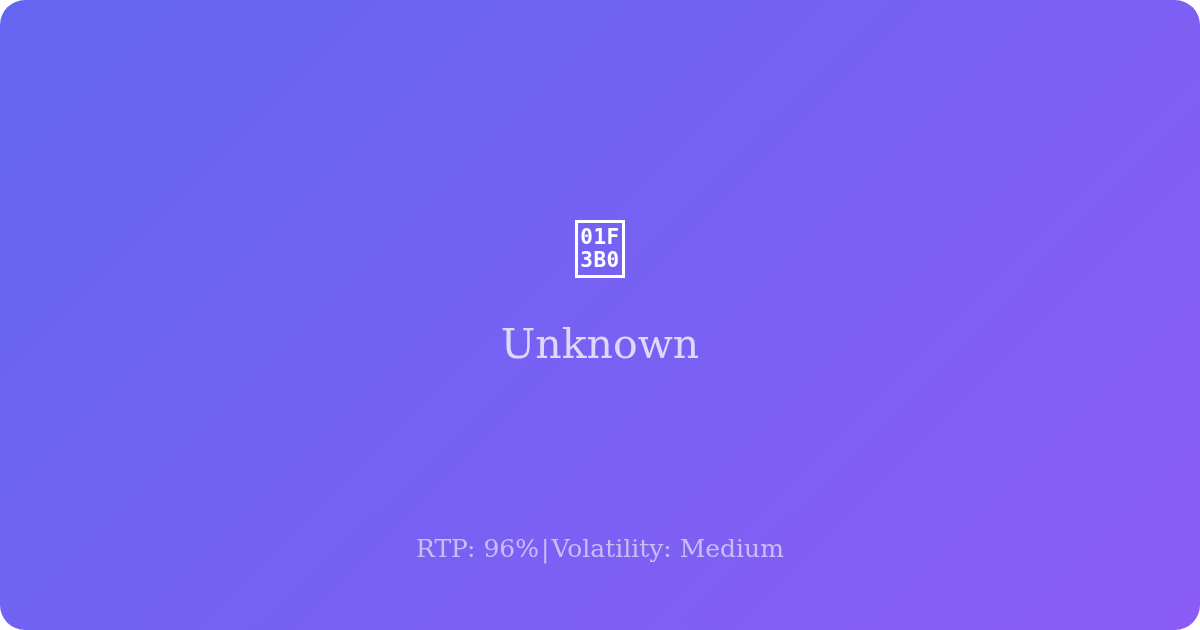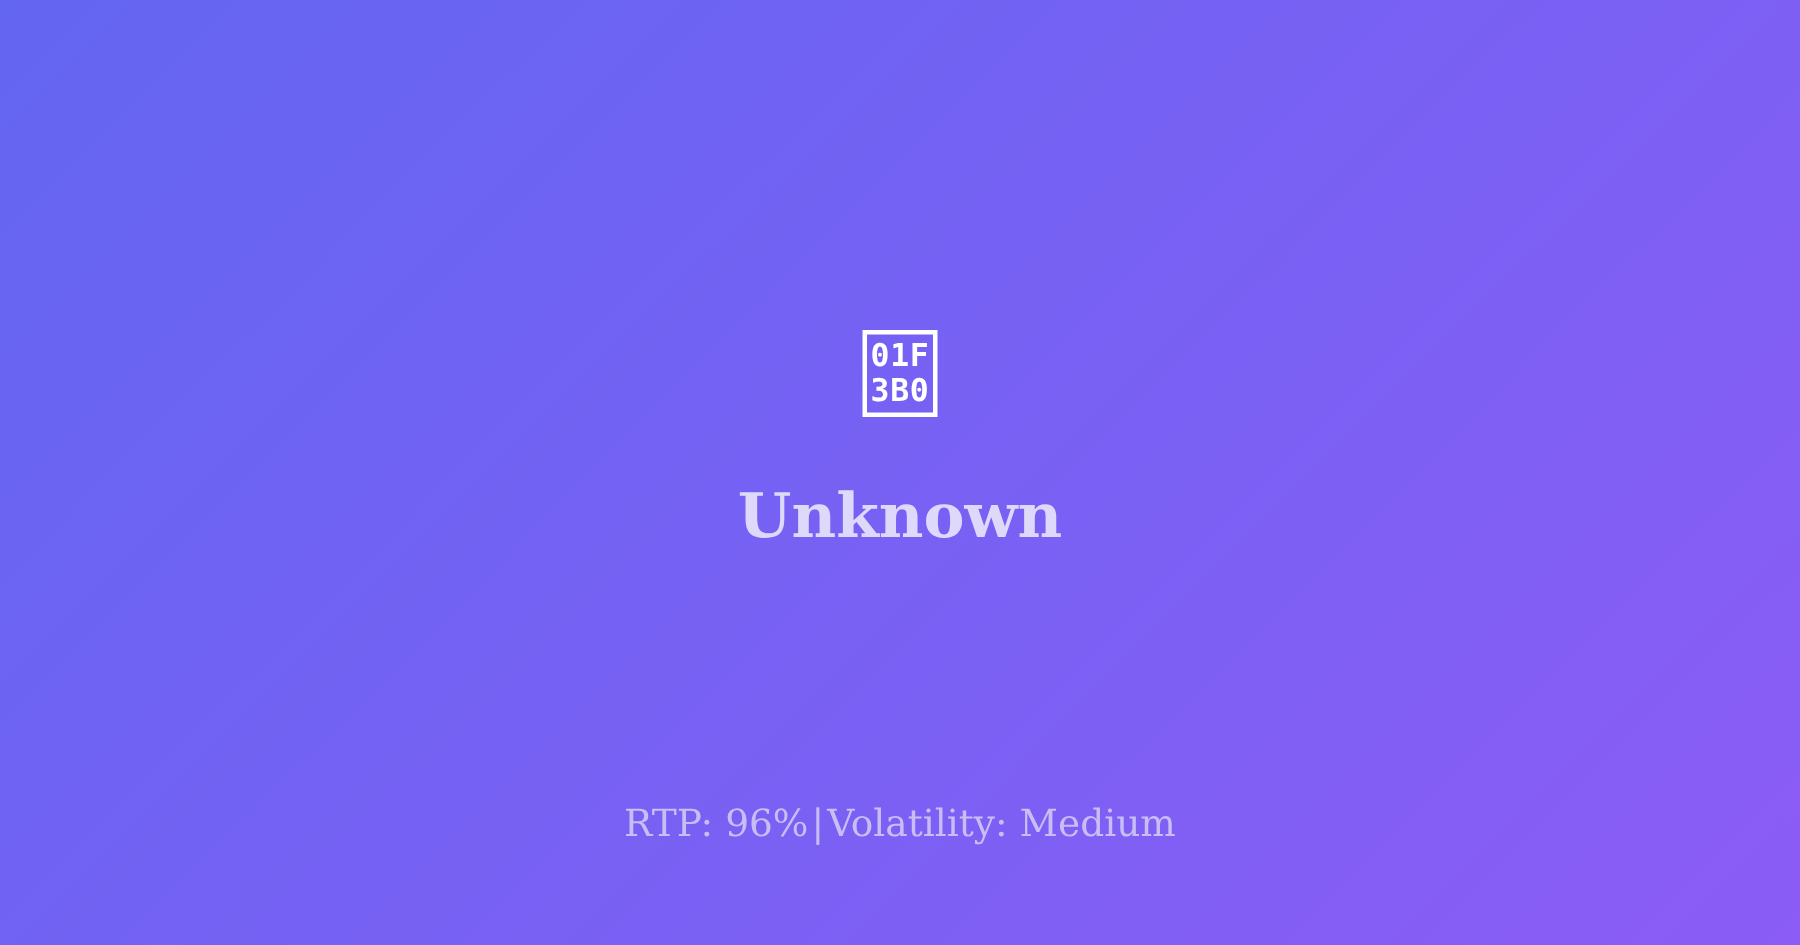--- a/index.html
+++ b/index.html
@@ -22,20 +22,21 @@
     box-sizing: border-box;
     width: 1200px;
     height: 630px;
     background: linear-gradient(135deg, #6366f1 0%, #8b5cf6 100%);
     display: flex;
     flex-direction: column;
     align-items: center;
     justify-content: center;
     text-align: center;
     overflow: hidden;
+    border-radius: 25px;
   }
 
   
   .center-stack {
     position: absolute;
     left: 0;
     right: 0;
     top: 0;
     bottom: 0;
     display: flex;
@@ -85,21 +86,21 @@
   }
 
   .title-text {
     display: inline-block;
   }
 
   
   .game-subtitle {
     margin: 44px 0 0 0;
     font-family: "DejaVu Serif", "Liberation Serif", serif;
-    font-weight: 700;
+    font-weight: 400;
     font-size: 41px;
     line-height: 1.1;
     color: #ded9fb;
     white-space: nowrap;
   }
 
   
   .game-meta {
     position: absolute;
     left: 0;

